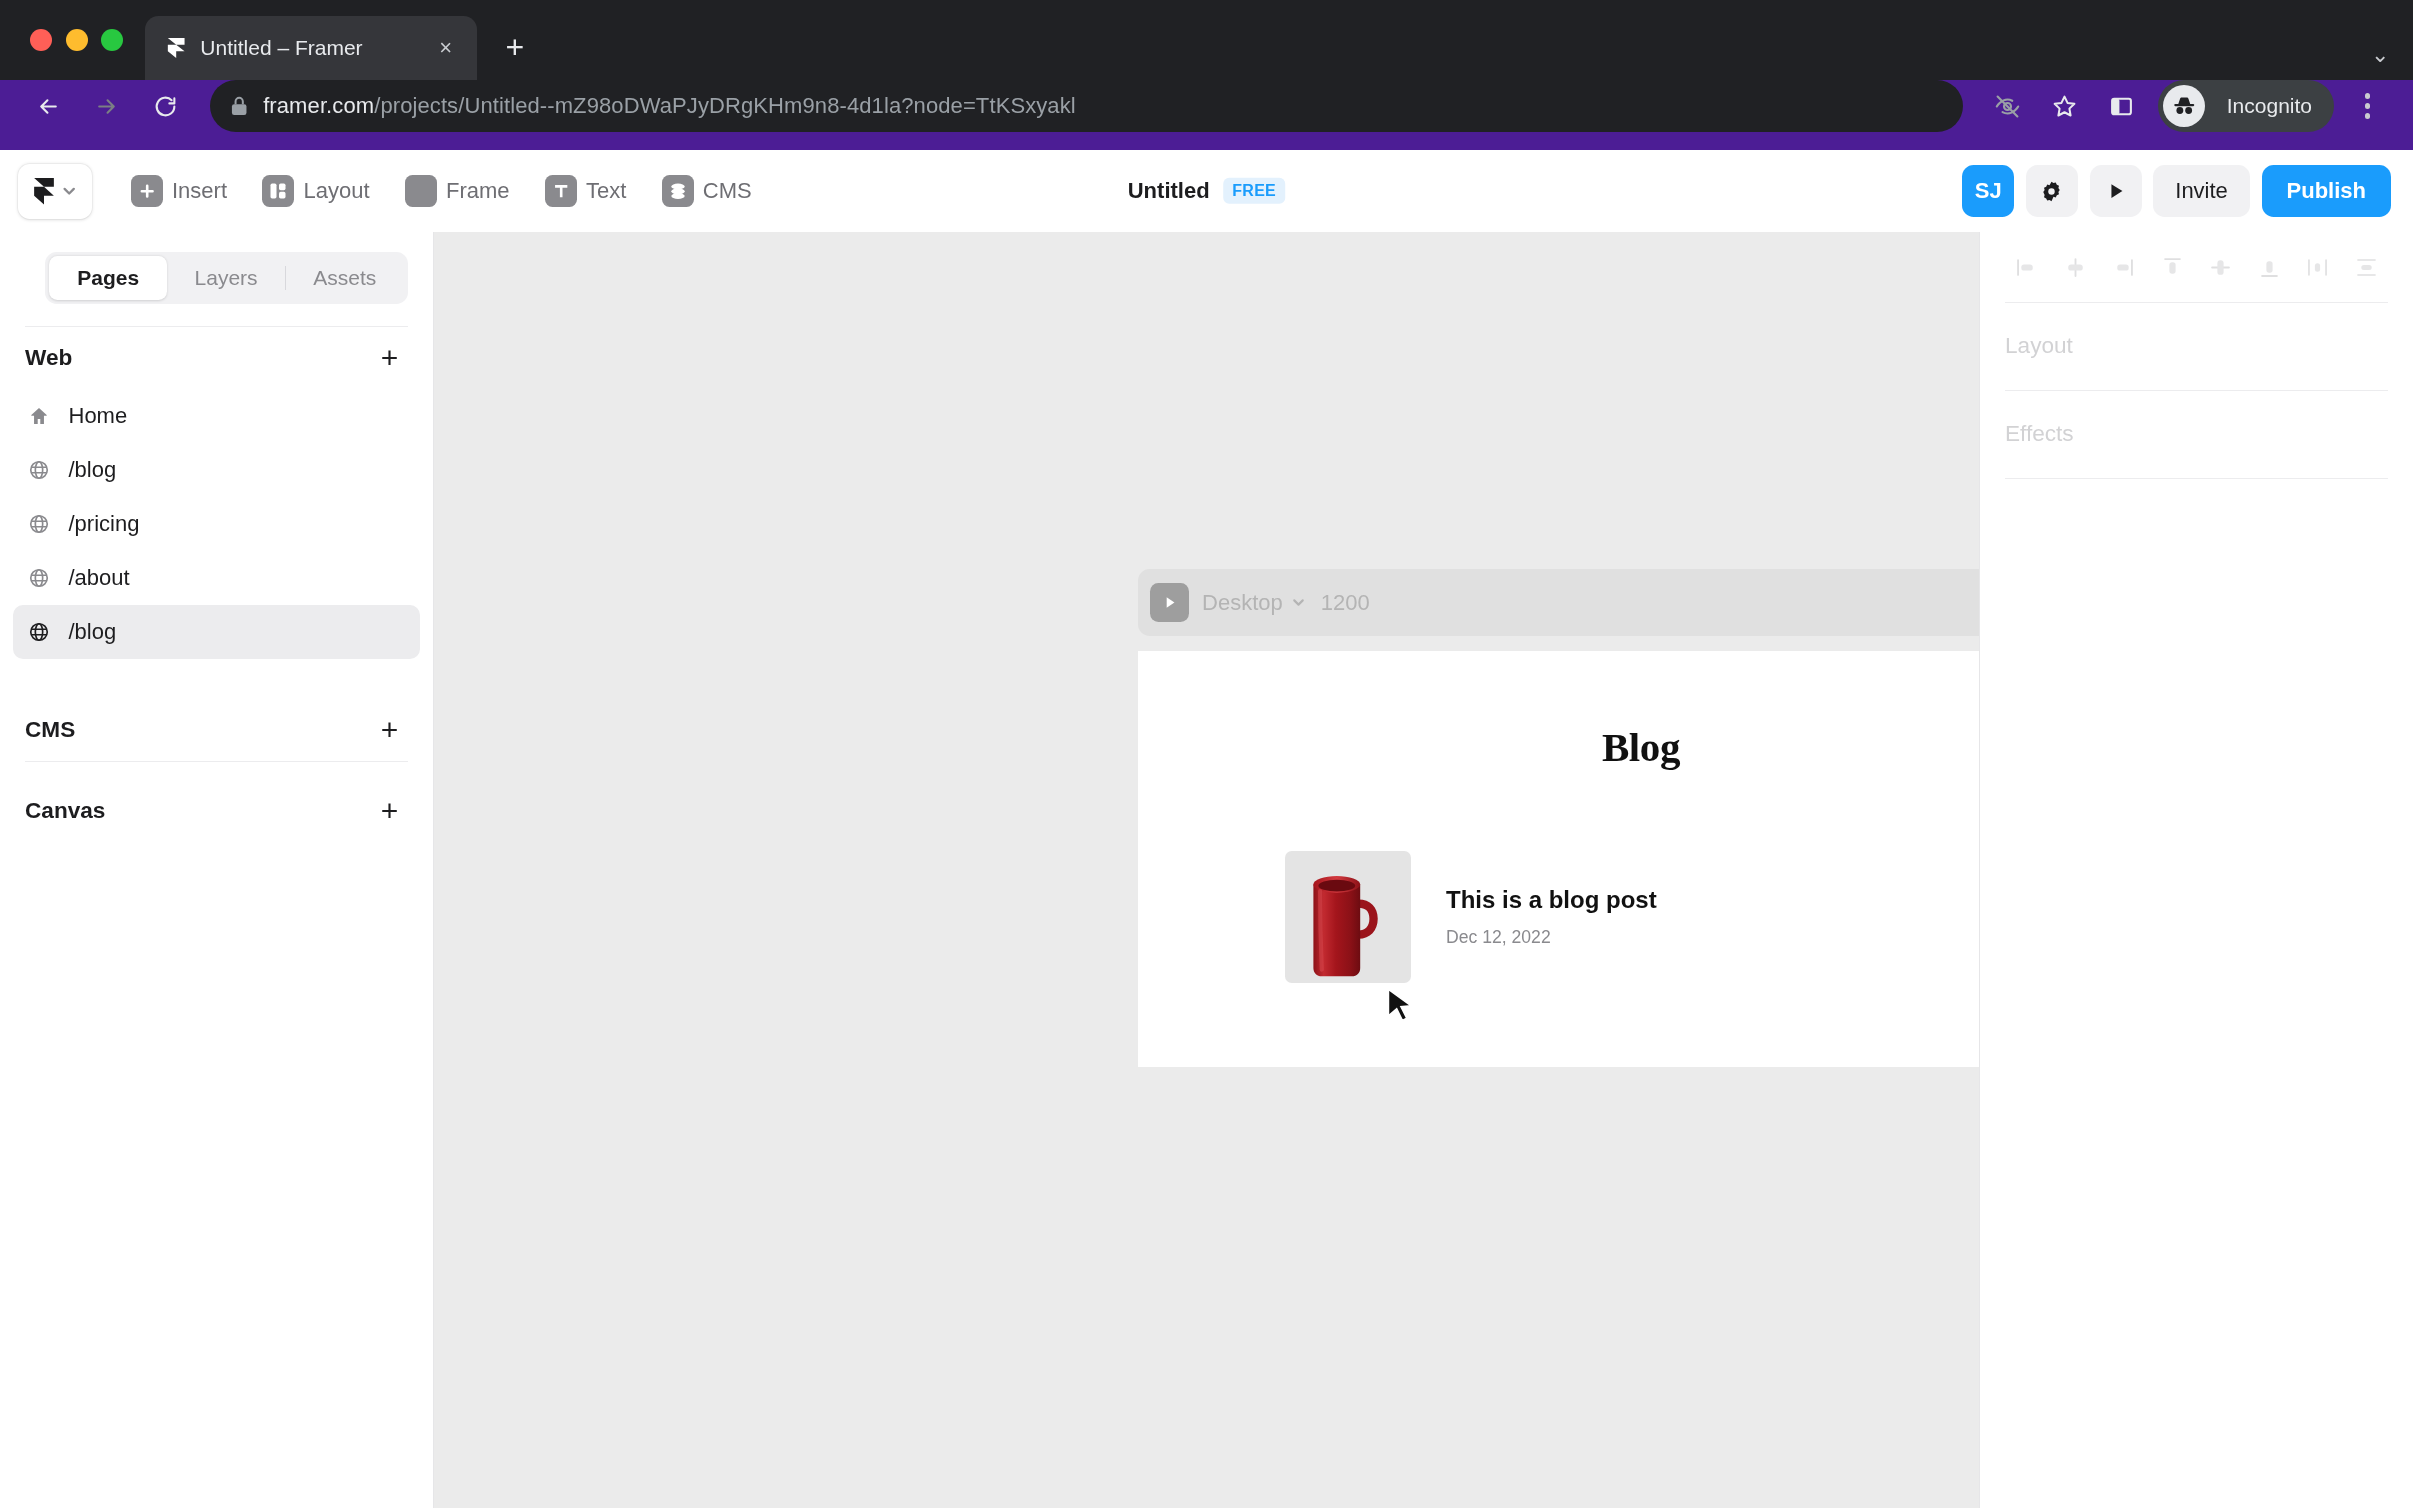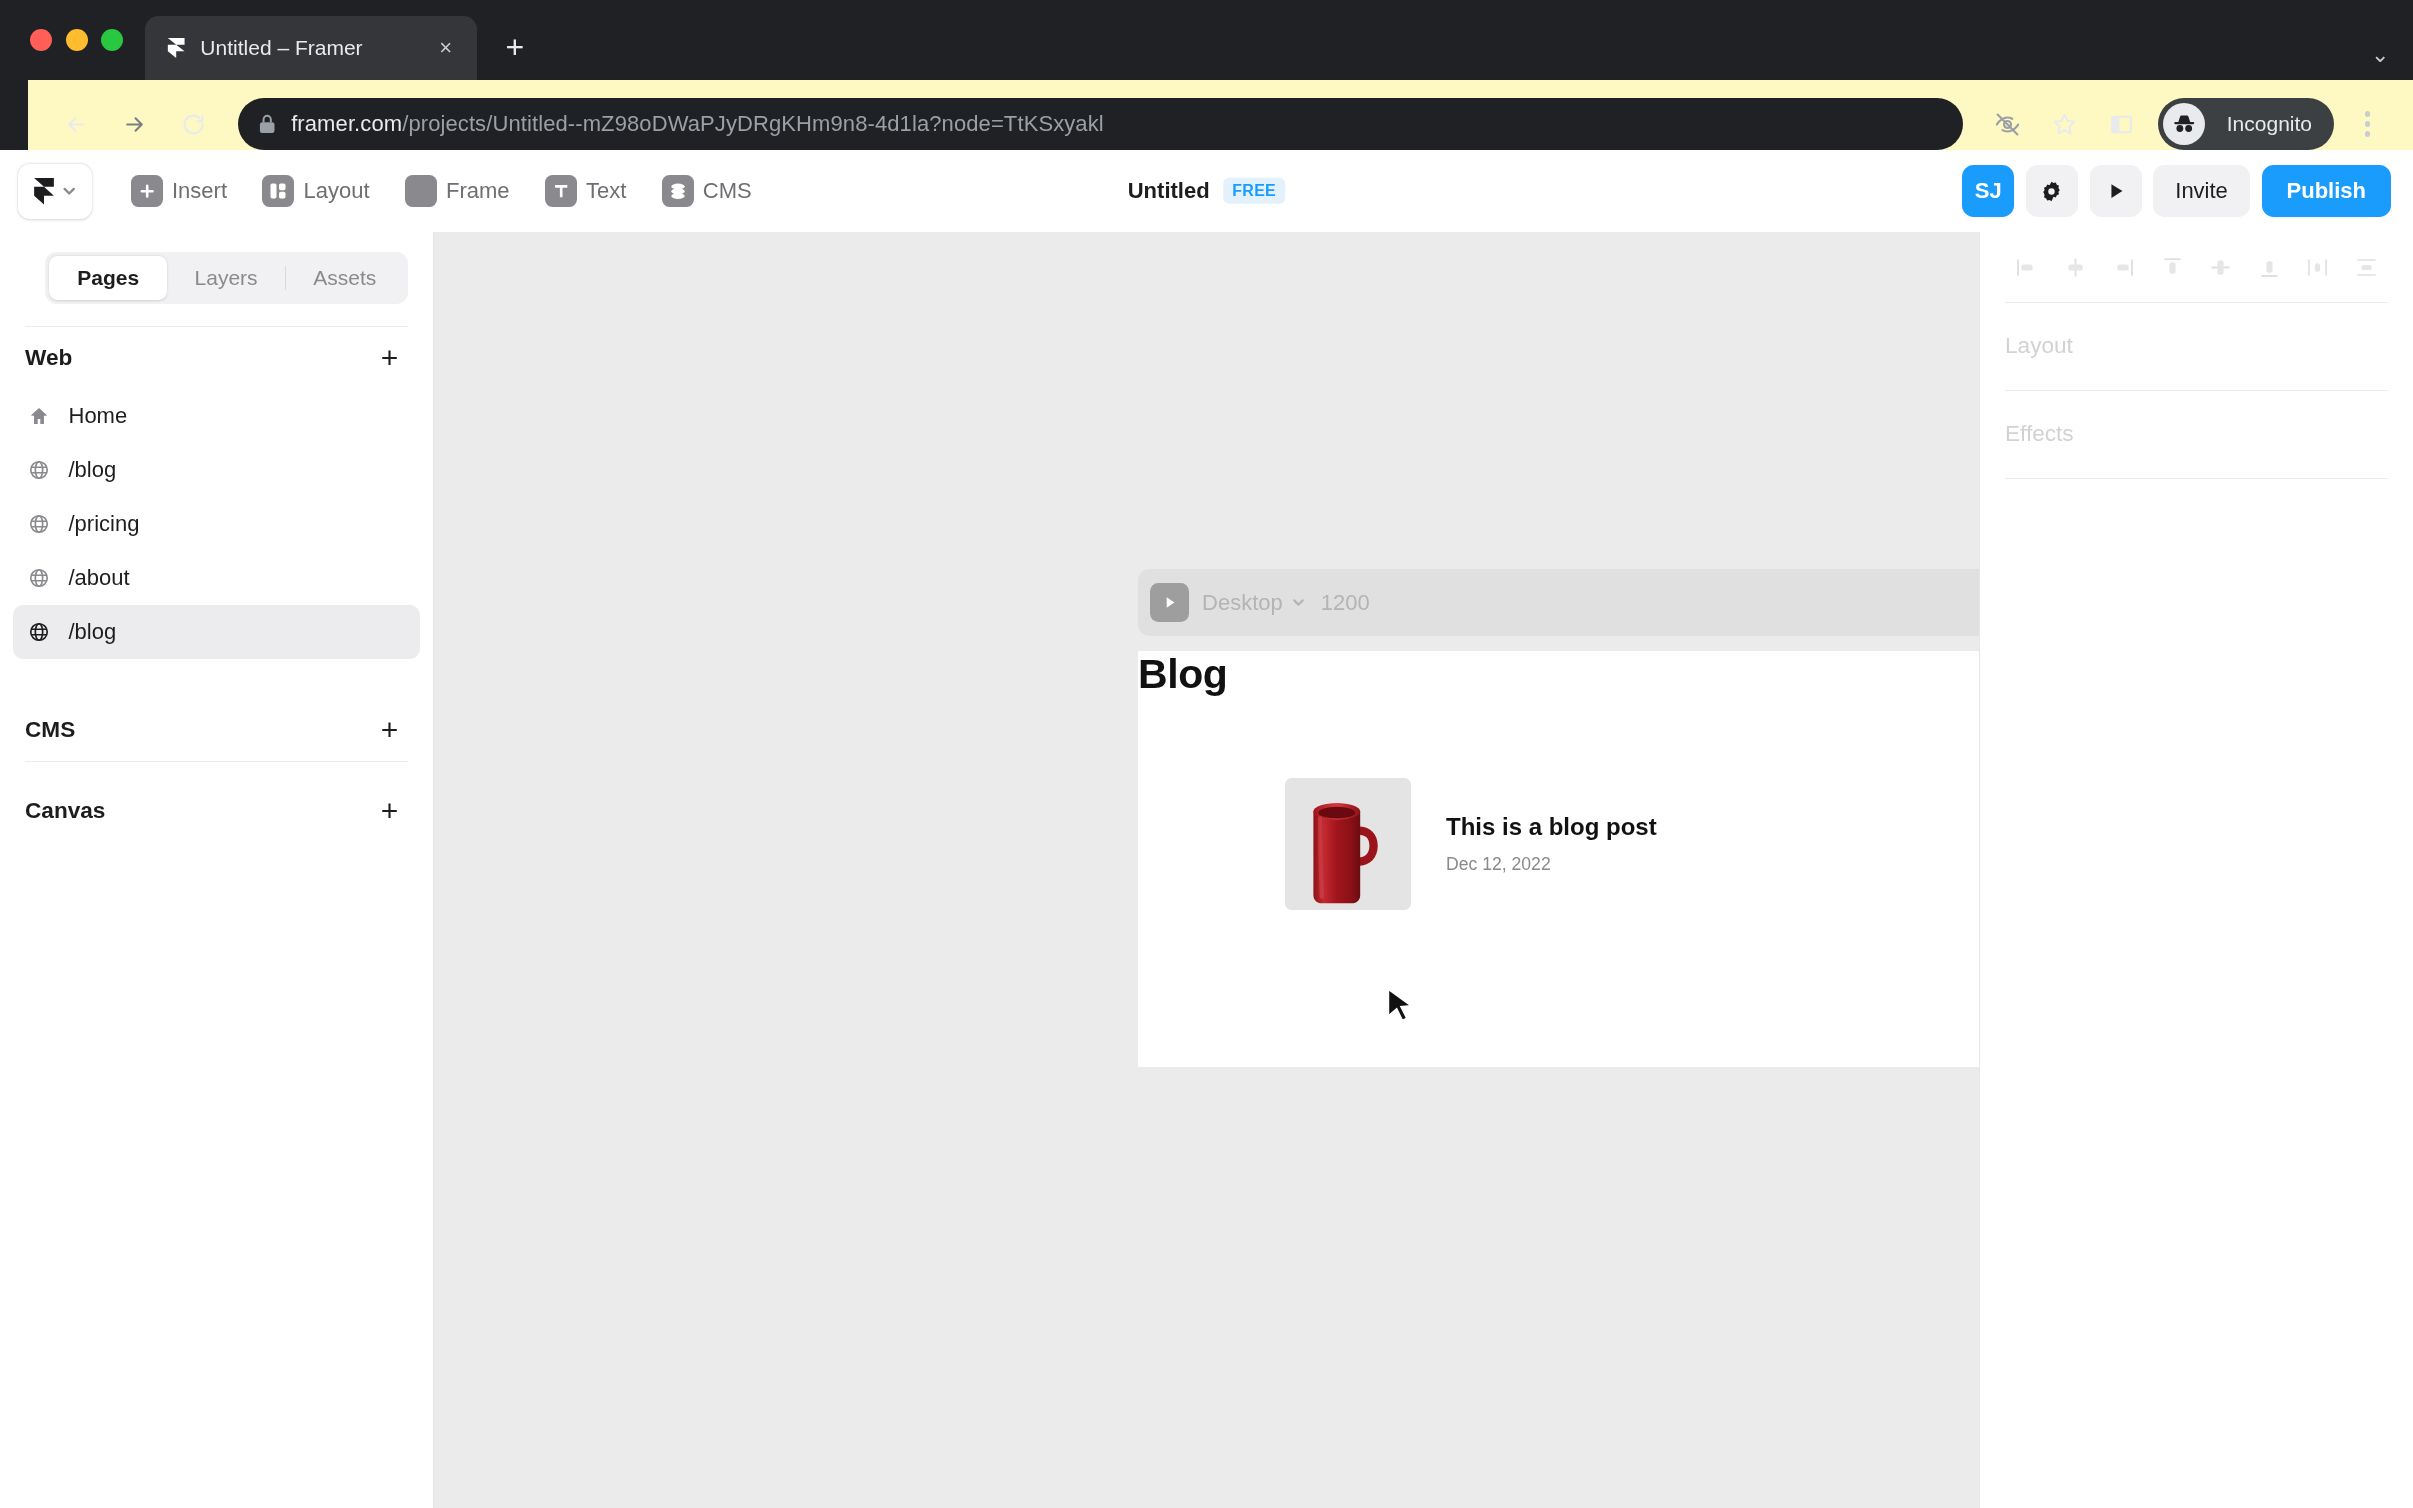--- a/index.html
+++ b/index.html
@@ -28,22 +28,22 @@
     display:flex; align-items:center; padding: 0 17px 0 20px; gap: 13.4px; position: relative;
   }
   .tab-favicon { width: 22px; height: 22px; flex:0 0 auto; display:flex; align-items:center; justify-content:center; }
   .tab-title { color:#e8eaed; font-size: 21px; white-space: nowrap; overflow: hidden; text-overflow: ellipsis; flex:1; }
   .tab-close { width: 28.5px; height: 28.5px; display:flex; align-items:center; justify-content:center; color:#c9ccd0; font-size: 22px; line-height:1; border-radius: 50%; }
   .newtab { width: 49px; height: 49px; margin: 0 0 8.4px 13.4px; display:flex; align-items:center; justify-content:center; color:#e8eaed; font-size:32px; font-weight:300; border-radius:50%; }
   .tabstrip-right { margin-left:auto; display:flex; align-items:center; padding: 0 23.5px 11.7px 0; }
   .chev-down-win { color:#c9ccd0; font-size: 22px; }
 
   .navbar {
-    height: 70px; background:#fef9c3; display:flex; align-items:flex-end; gap: 6.7px;
-    padding: 0 22px; flex: 0 0 auto; margin-left: 28px;
+    height: 70px; background:#4c1d95; display:flex; align-items:flex-start; gap: 6.7px;
+    padding: 0 22px; flex: 0 0 auto;
   }
   .navbtn { width: 52px; height: 52px; border-radius: 50%; display:flex; align-items:center; justify-content:center; }
   .navbtn svg { display:block; }
   .omnibox {
     flex: 1; height: 52px; background: #202124; border-radius: 27px;
     display:flex; align-items:center; padding: 0 20px; gap: 15px; margin: 0 11.7px; min-width: 0;
   }
   .lock-icon { flex:0 0 auto; display:flex; align-items:center; }
   .url { font-size: 22px; color:#9aa0a6; white-space:nowrap; overflow:hidden; text-overflow:ellipsis; letter-spacing: 0.1px; }
   .url b { color:#e8eaed; font-weight: 400; }
@@ -139,21 +139,21 @@
   .bp-play {
     width: 39px; height: 39px; border-radius: 8.4px; background:#9e9e9e;
     display:flex; align-items:center; justify-content:center; flex:0 0 auto;
   }
   .bp-name { font-size: 22px; color:#b4b4b4; display:flex; align-items:center; gap:7.5px; }
   .bp-width { font-size: 22px; color:#b4b4b4; }
 
   .frame {
     position:absolute; left: 704px; top: 419px; width: 1006px; height: 416px; background:#fff;
   }
-  .frame-title { text-align:left; font-size: 41px; font-weight:800; color:#111; letter-spacing:-0.4px; }
+  .frame-title { text-align:center; font-size: 41px; font-weight:800; color:#111; margin-top: 72px; letter-spacing:-0.4px;font-family:Liberation Serif, serif; }
   .post-row { display:flex; align-items:center; gap: 35px; margin: 80px 0 0 147px; }
   .post-thumb {
     width: 126px; height: 132px; background:#e4e4e4; border-radius: 6.7px;
     display:flex; align-items:flex-end; justify-content:center; overflow:hidden; flex:0 0 auto;
   }
   .post-text { display:flex; flex-direction:column; gap: 13.4px; }
   .post-title { font-size: 24px; font-weight:700; color:#111; }
   .post-date { font-size: 17.6px; color:#8a8a8e; }
 
   .cursor { position:absolute; left: 953px; top: 756px; }

